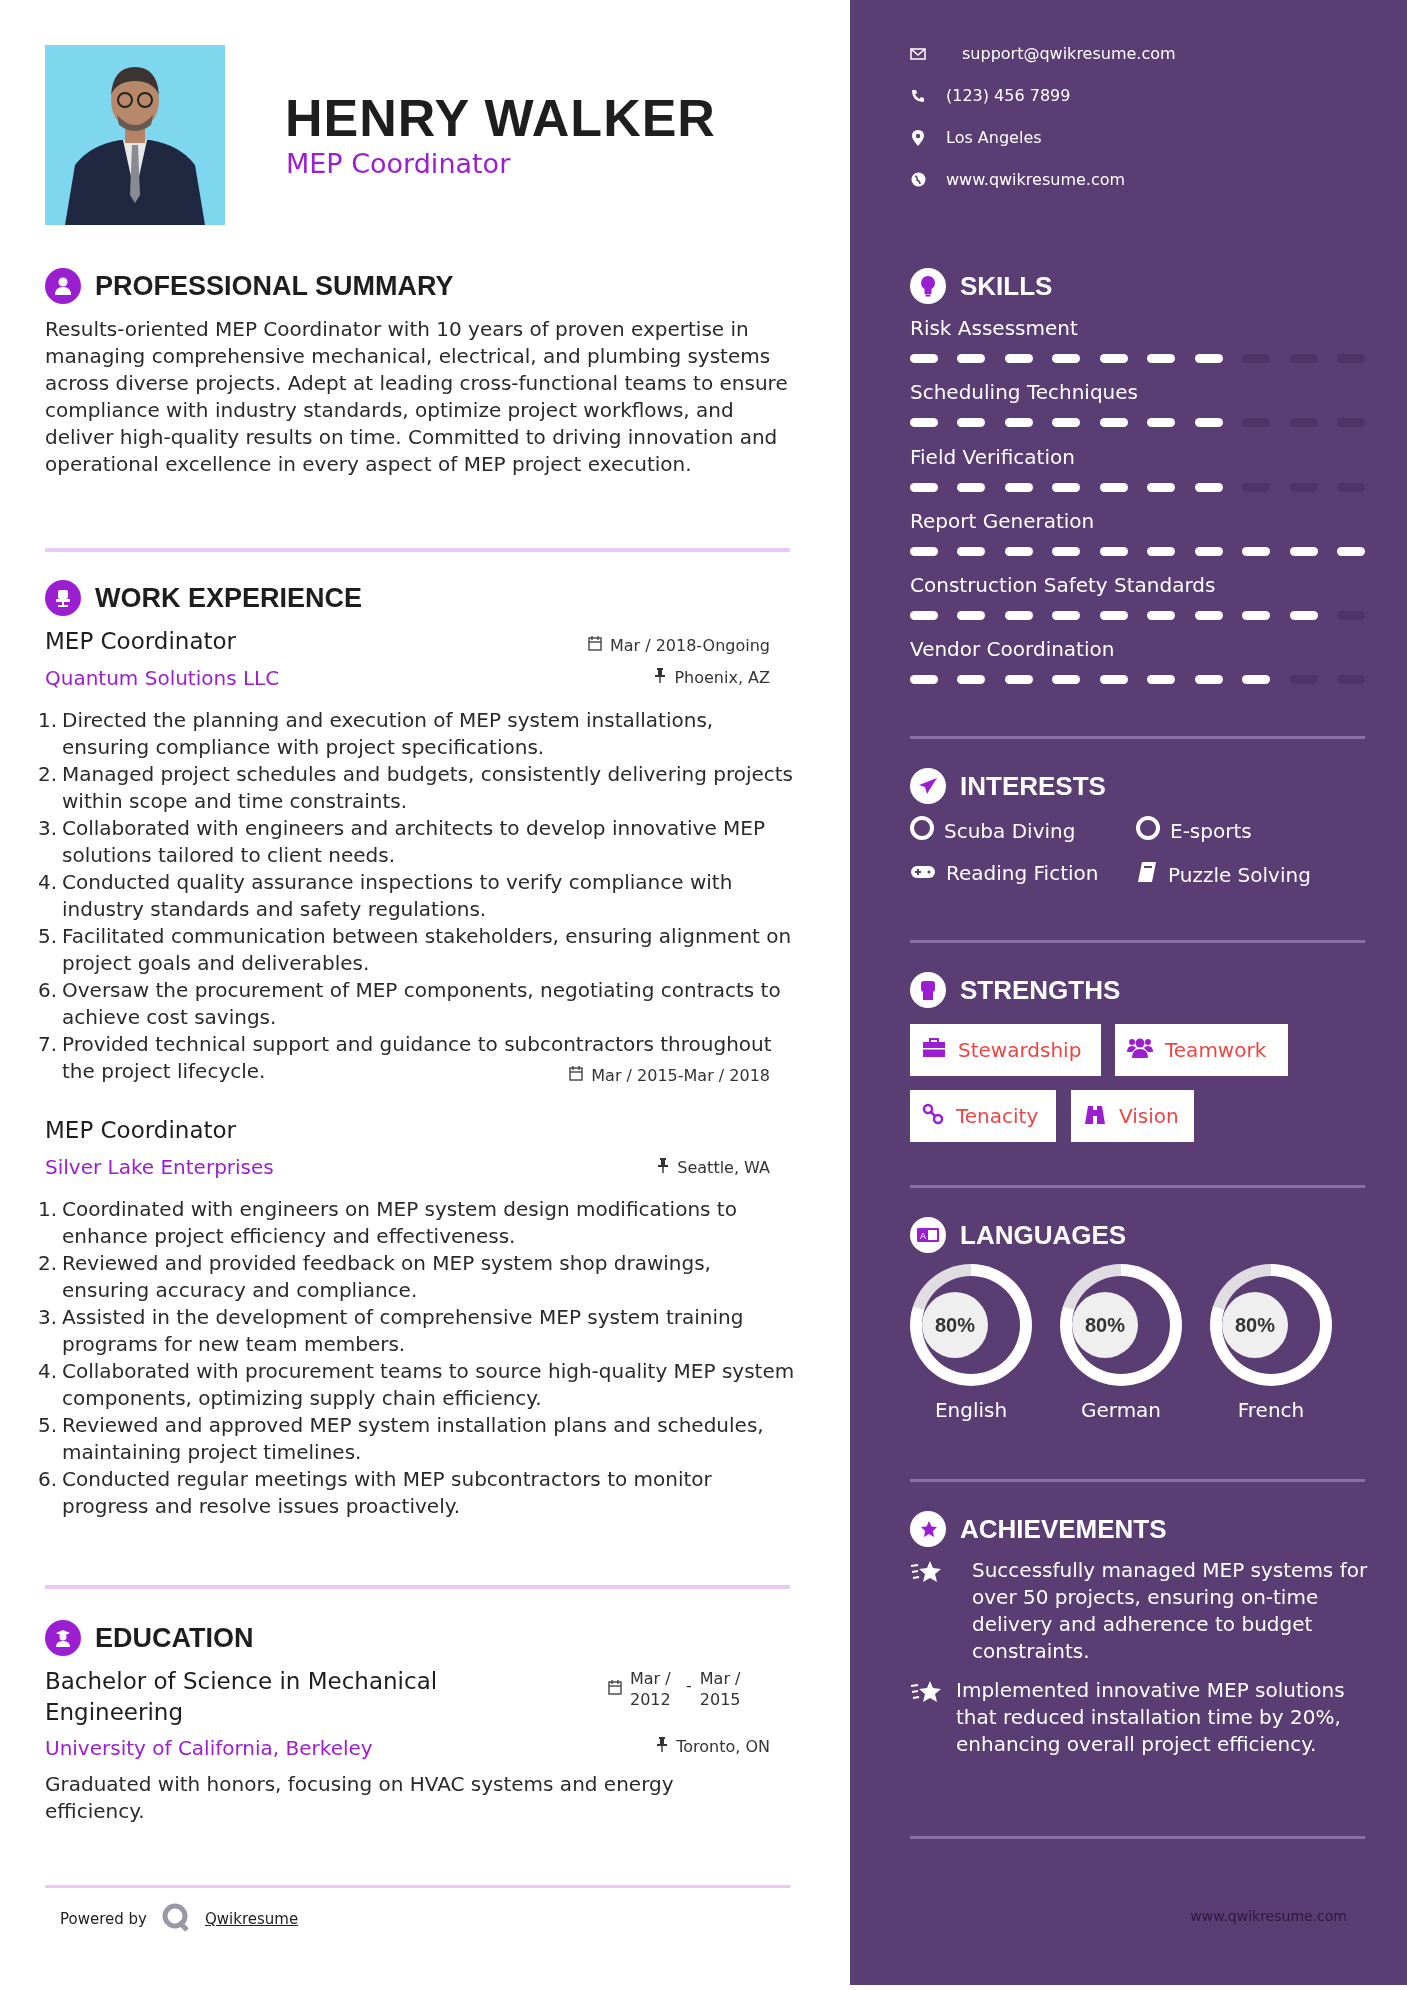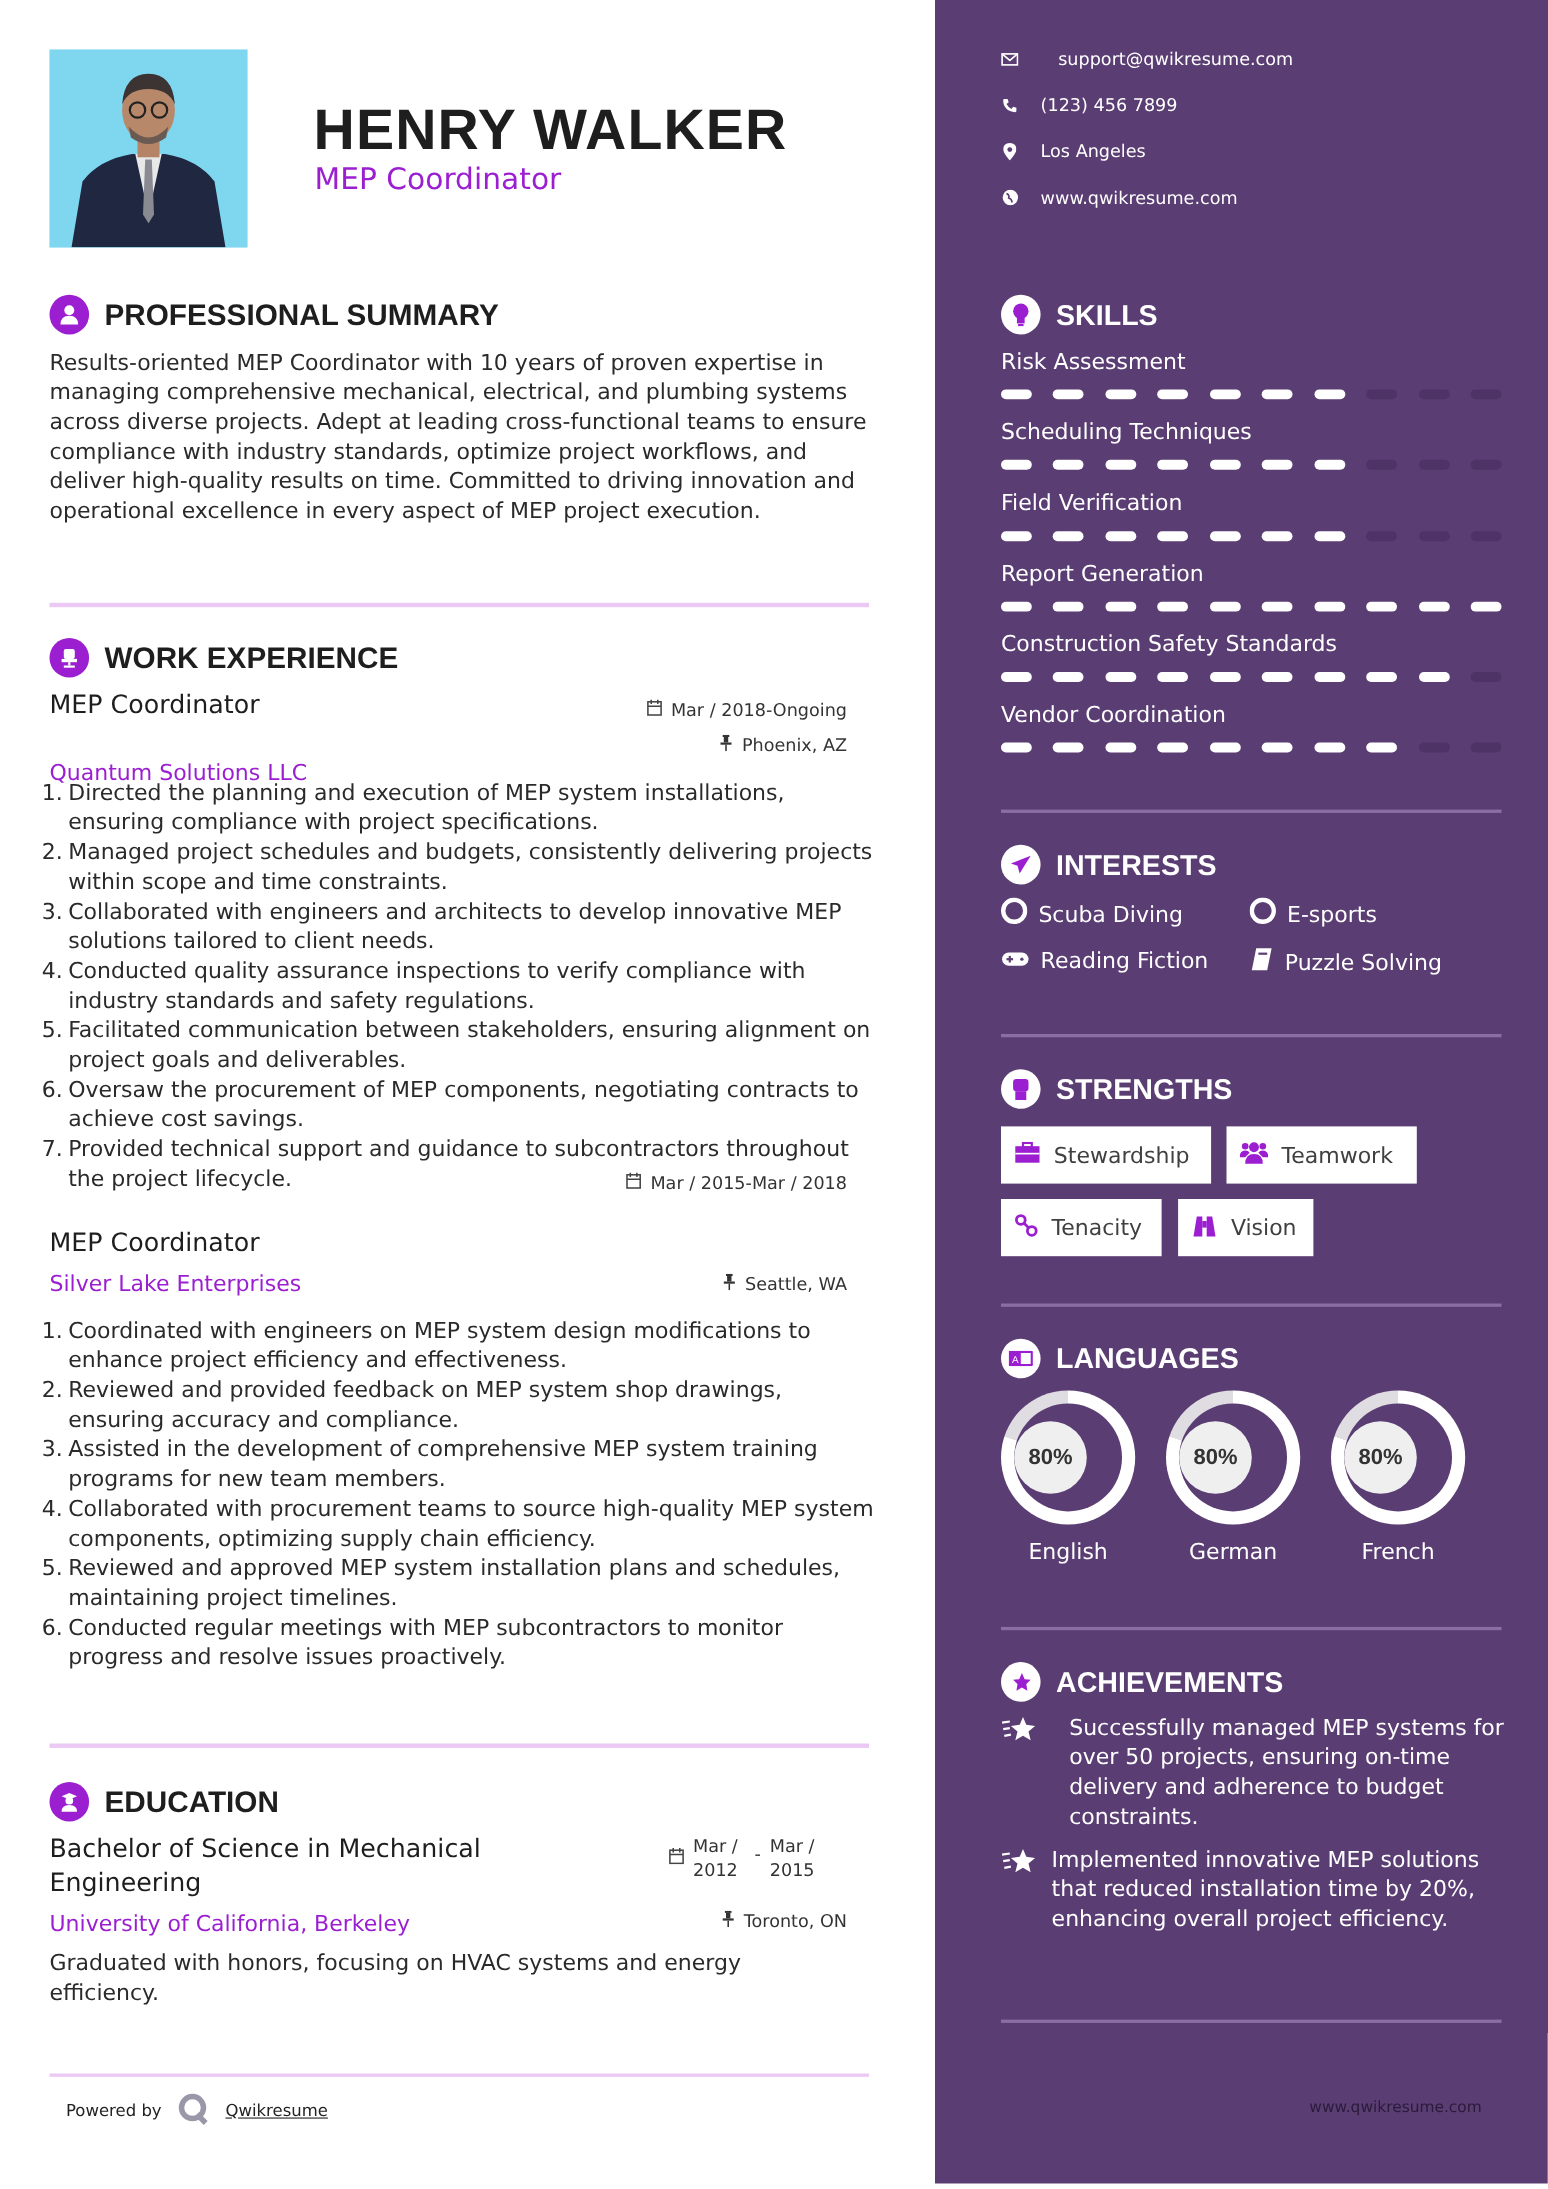--- a/index.html
+++ b/index.html
@@ -30,21 +30,21 @@
   .sh { position: absolute; left: 910px; display: flex; align-items: center; gap: 14px; }
   .sh .circ { width: 36px; height: 36px; border-radius: 50%; background: #fff; display: flex; align-items: center; justify-content: center; }
   .sh .t { font-family: "Liberation Sans", sans-serif; font-weight: 700; font-size: 26px; color: #fff; }
   .skill { position: absolute; left: 910px; width: 455px; }
   .skill .lbl { font-size: 20px; color: #fff; height: 28px; }
   .skill .bars { display: flex; justify-content: space-between; margin-top: 10px; }
   .skill .bar { width: 28px; height: 9px; border-radius: 5px; background: #fff; }
   .skill .bar.off { background: #4e3366; }
   .sdiv { position: absolute; left: 910px; width: 455px; height: 3px; background: #8a6fa3; }
   .interest { position: absolute; display: flex; align-items: center; gap: 10px; font-size: 20px; color: #fff; }
-  .chip { position: absolute; height: 52px; background: #fff; display: flex; align-items: center; gap: 12px; padding: 0 12px; font-size: 20px; color: #404040; }
+  .chip { position: absolute; height: 52px; background: #fff; display: flex; align-items: center; gap: 12px; padding: 0 12px; font-size: 20px; color: #ef4444; }
   .lang { position: absolute; width: 122px; text-align: center; }
   .ring { width: 122px; height: 122px; border-radius: 50%; background: conic-gradient(#fff 0 80%, #e0dde2 80% 100%); display: flex; align-items: center; justify-content: center; }
   .ring .mid { width: 98px; height: 98px; border-radius: 50%; background: #5a3d72; display: flex; align-items: center; justify-content: flex-start; }
   .ring .core { width: 66px; height: 66px; border-radius: 50%; background: #efefef; display: flex; align-items: center; justify-content: center; font-family: "Liberation Sans", sans-serif; font-weight: 700; font-size: 20px; color: #333; }
   .lang .ln { margin-top: 12px; font-size: 20px; color: #fff; }
   .ach { position: absolute; left: 910px; width: 460px; display: flex; gap: 12px; font-size: 20px; line-height: 27px; color: #fff; }
   .ach .ic { flex: 0 0 34px; padding-top: 2px; }
   .side-url { position: absolute; right: 60px; top: 1908px; font-size: 14px; color: #2b1a3a; }
 </style>
 </head>
@@ -100,21 +100,21 @@
     <span>
       <svg width="14" height="15" viewBox="0 0 14 15">
           <rect x="1" y="2" width="12" height="12" fill="none" stroke="#444" stroke-width="1.4"></rect>
           <line x1="1" y1="6" x2="13" y2="6" stroke="#444" stroke-width="1.4"></line>
           <line x1="4" y1="0" x2="4" y2="4" stroke="#444" stroke-width="1.4"></line>
           <line x1="10" y1="0" x2="10" y2="4" stroke="#444" stroke-width="1.4"></line>
         </svg>
     </span>
     <span>Mar / 2018-Ongoing</span>
   </div>
-  <div class="company" style="top:666px;margin-top:24px;">Quantum Solutions LLC</div>
+  <div class="company" style="top:666px;">Quantum Solutions LLC</div>
   <div class="meta" style="top:668px;">
     <span>
       <svg width="12" height="15" viewBox="0 0 12 15">
           <rect x="3" y="0" width="6" height="2" fill="#333"></rect>
           <rect x="4" y="2" width="4" height="5" fill="#333"></rect>
           <rect x="1" y="7" width="10" height="2" fill="#333"></rect>
           <rect x="5.3" y="9" width="1.4" height="6" fill="#333"></rect>
         </svg>
     </span>
     <span>Phoenix, AZ</span>

